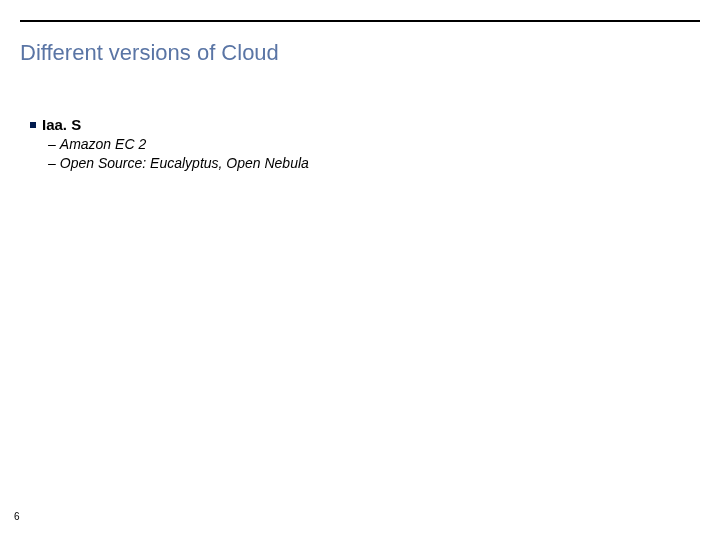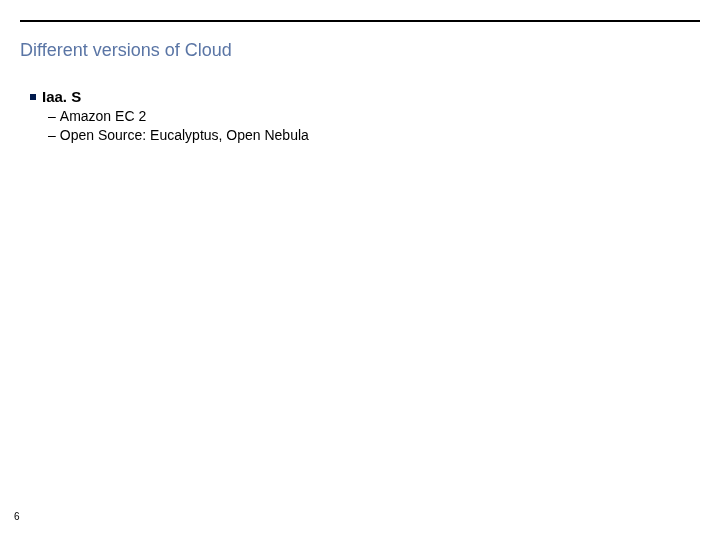--- a/index.html
+++ b/index.html
@@ -24,27 +24,27 @@
     top: 20px;
     left: 20px;
     right: 20px;
     height: 2px;
     background: #000;
   }
   .title {
     position: absolute;
     top: 40px;
     left: 20px;
-    font-size: 18px;
+    font-size: 22px;
     color: #5a75a5;
     font-weight: 400;
   }
   .content {
     position: absolute;
-    top: 88px;
+    top: 116px;
     left: 30px;
     right: 30px;
   }
   .section {
     margin-bottom: 16px;
   }
   .heading {
     font-size: 15px;
     font-weight: 700;
     color: #000;
@@ -58,20 +58,21 @@
     margin-right: 6px;
     vertical-align: 2px;
   }
   .subitems {
     margin-left: 18px;
   }
   .subitem {
     font-size: 14px;
     color: #000;
     line-height: 1.35;
+    font-style: italic;
   }
   .subitem .dash {
     margin-right: 4px;
   }
   .pagenum {
     position: absolute;
     bottom: 18px;
     left: 14px;
     font-size: 10px;
     color: #000;

